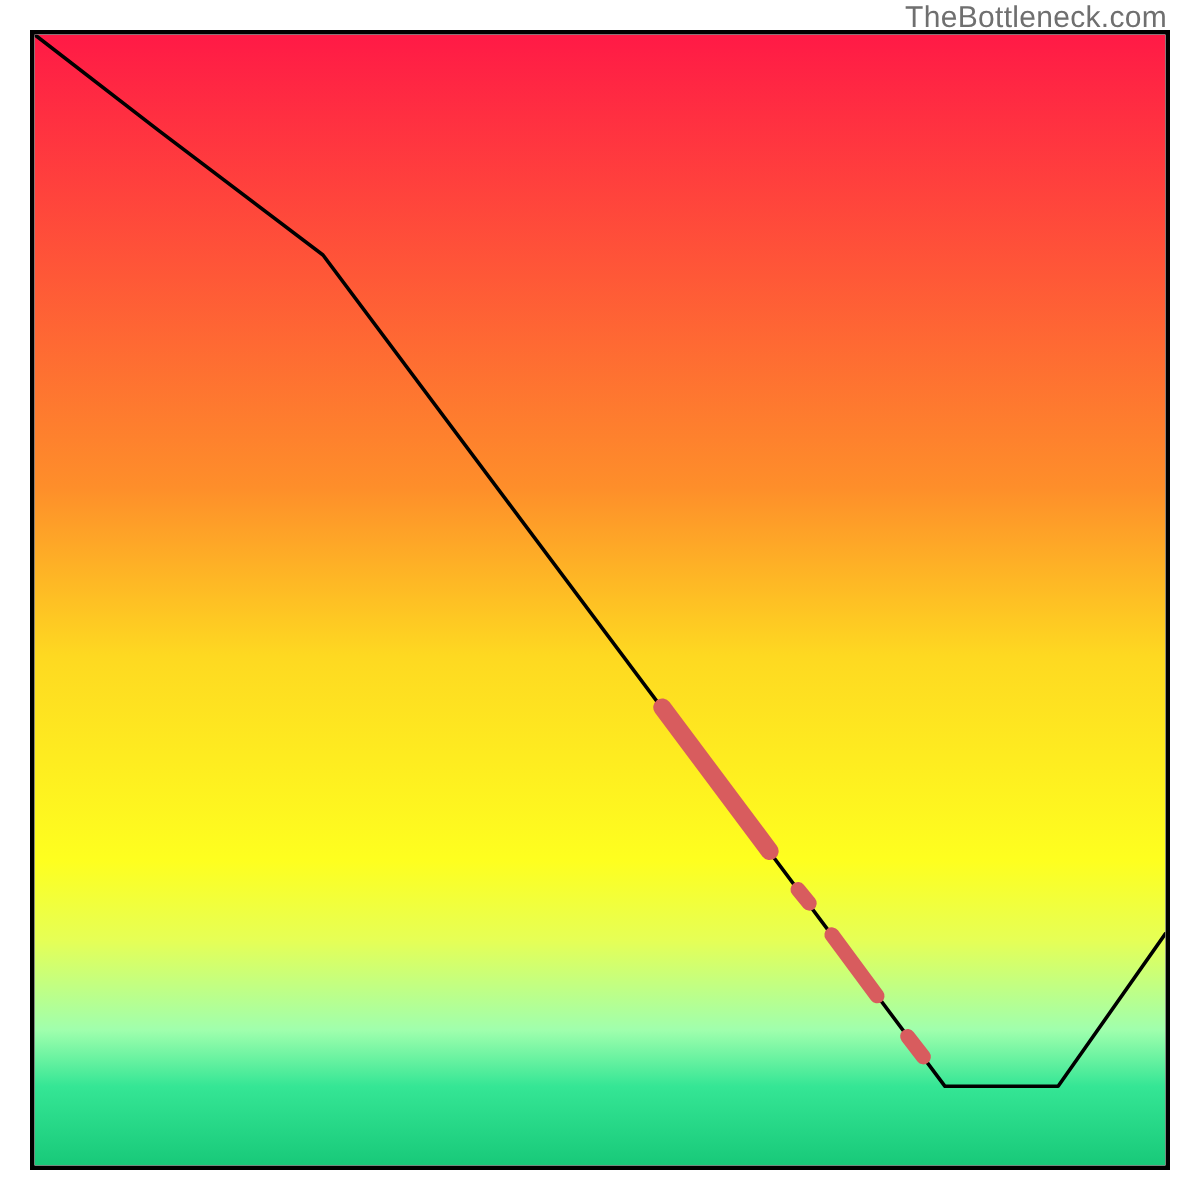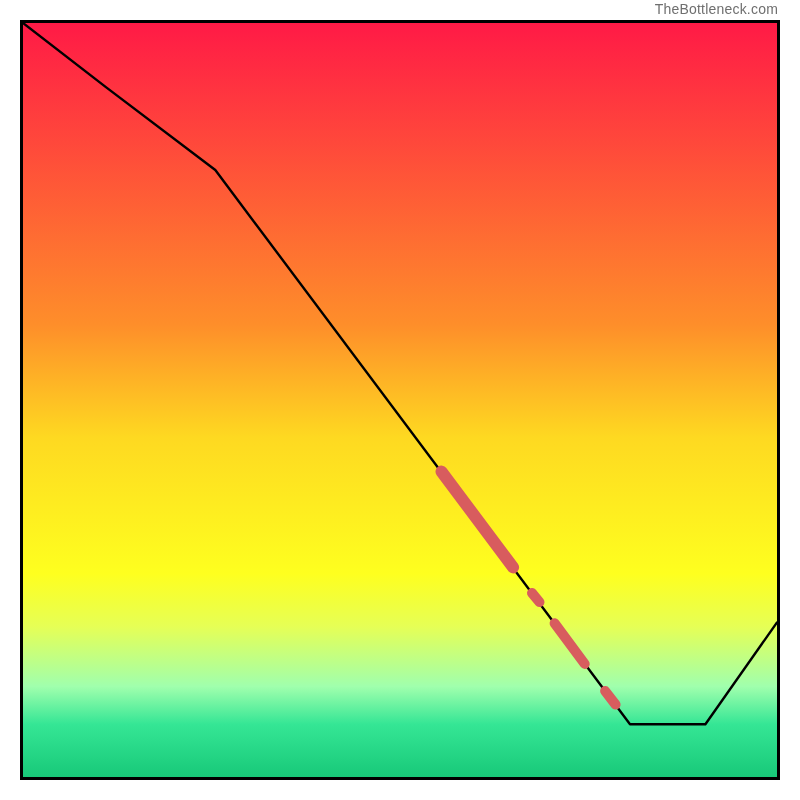--- a/index.html
+++ b/index.html
@@ -17,21 +17,21 @@
     width: 760px;
     height: 760px;
     box-sizing: border-box;
     border: 3px solid #000;
     overflow: hidden;
   }
   .watermark {
     position: absolute;
     top: 1px;
     right: 22px;
-    font-size: 14px;
+    font-size: 20px;
     color: #6f6f6f;
     font-family: Arial, sans-serif;
     letter-spacing: 0.2px;
     z-index: 5;
   }
   svg {
     display: block;
   }
 </style>
 </head>

